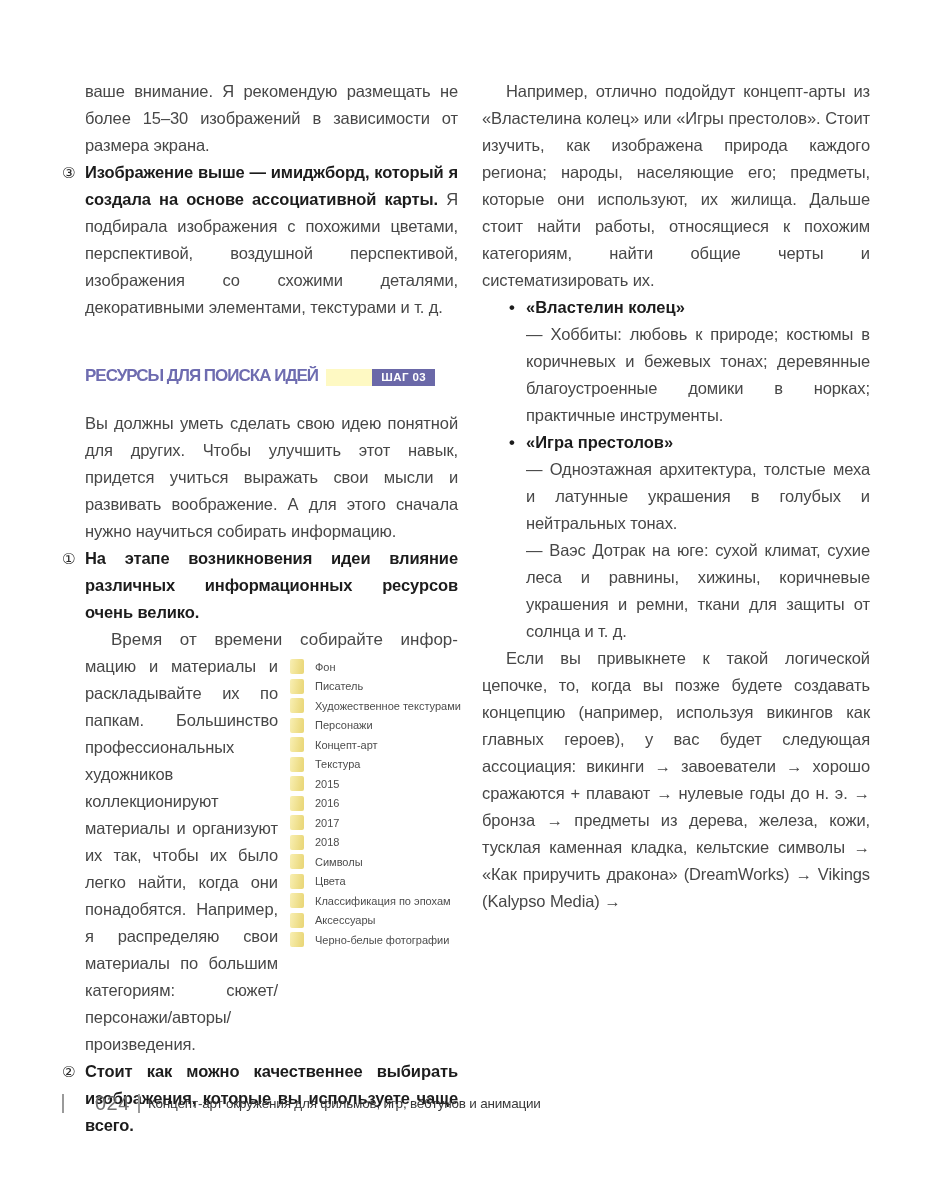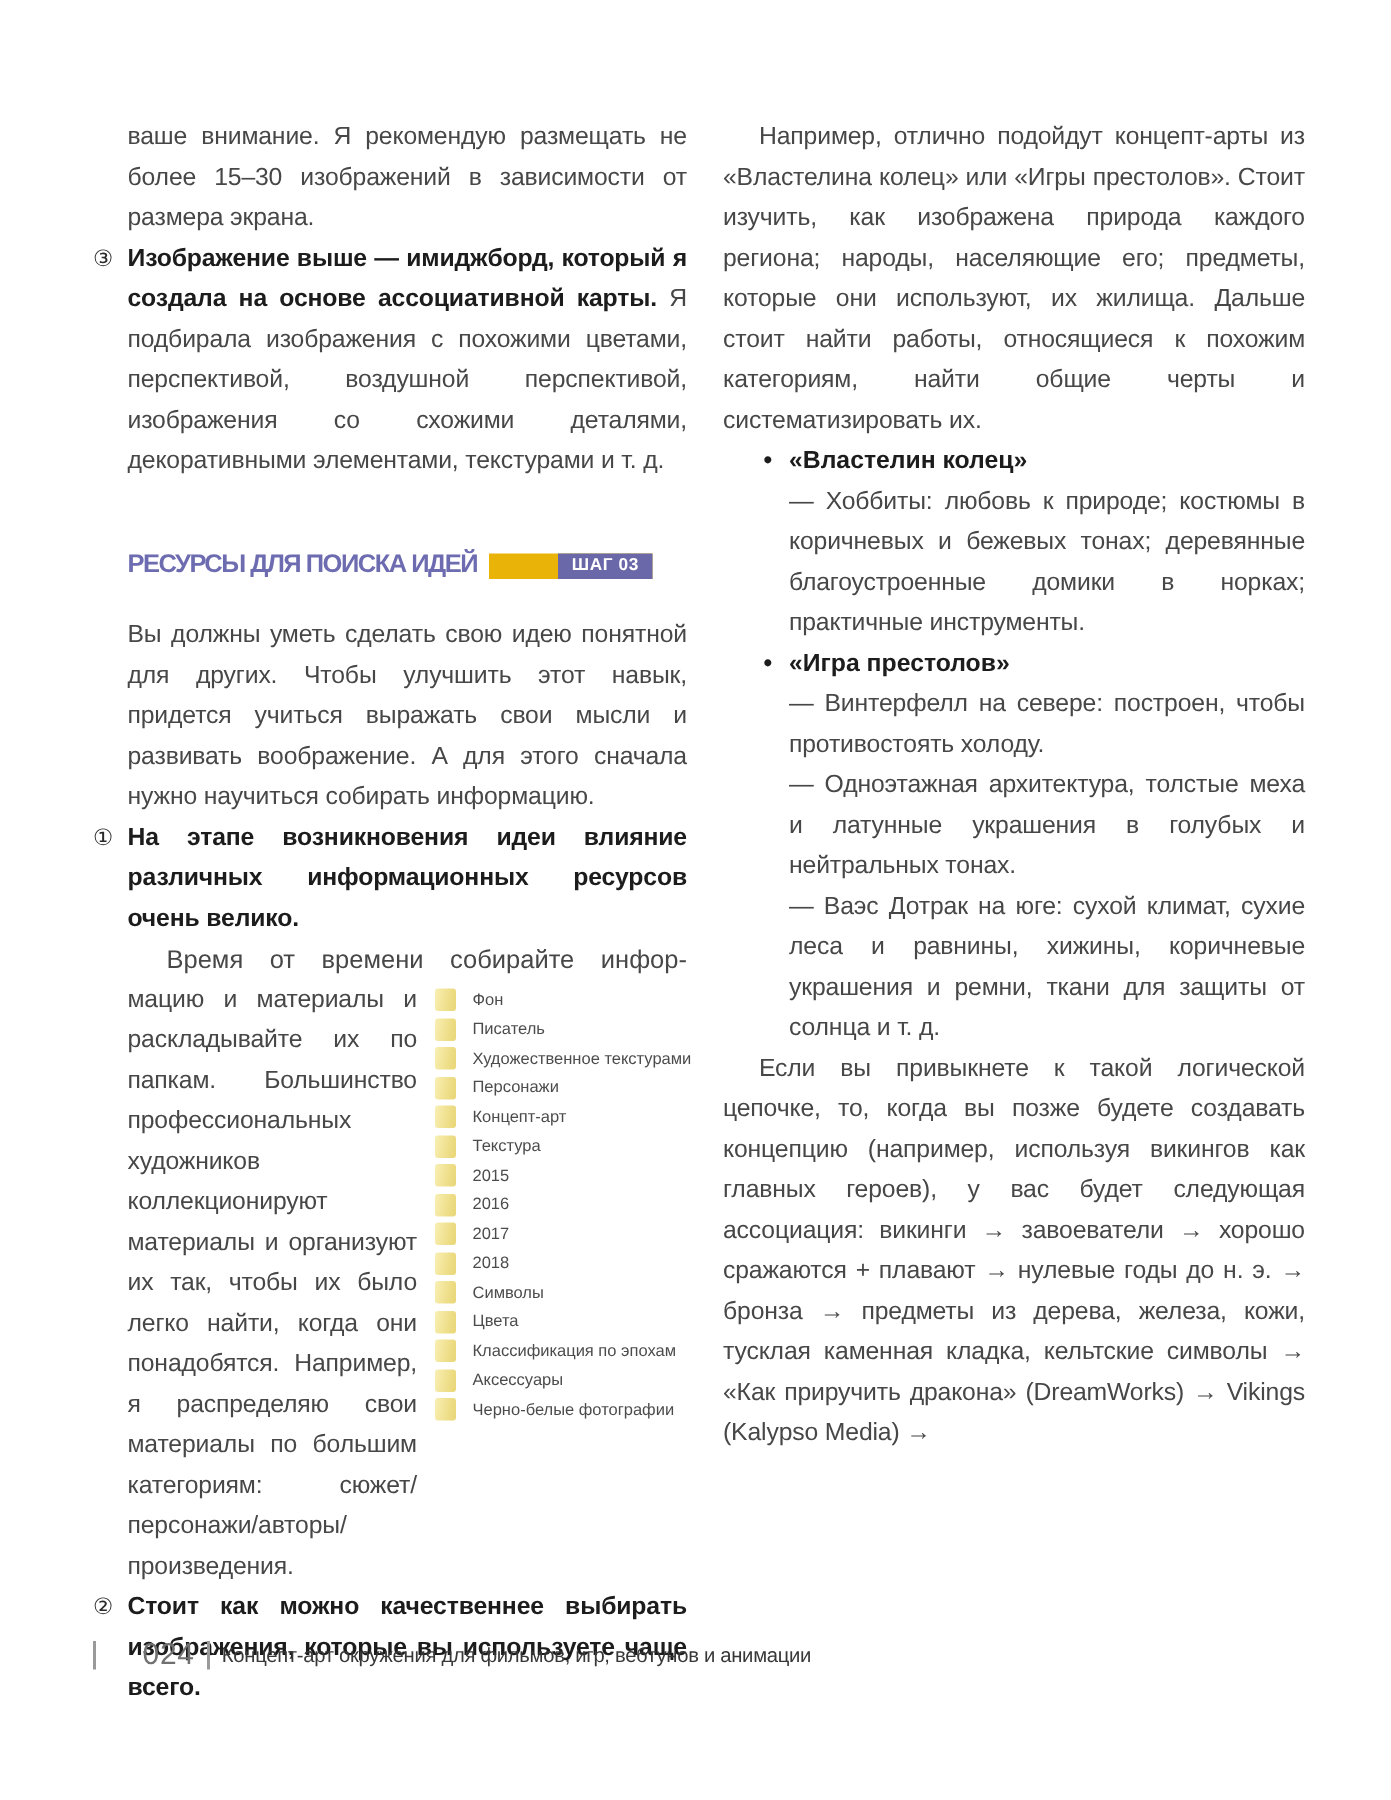--- a/index.html
+++ b/index.html
@@ -13,21 +13,21 @@
   p.body { font-size:16.5px; line-height:27px; text-align:justify; color:#474747; letter-spacing:-0.1px; }
   p.body strong, p.bold { color:#1c1c1c; }
   p.bold { font-weight:bold; }
 
   .numbered { position:relative; }
   .num { position:absolute; left:-23px; top:0; font-size:15px; color:#2a2a2a; font-weight:normal; }
 
   
   .section-header { margin:48px 0 24px; width:350px; height:17px; display:flex; align-items:flex-end; }
   .sh-title { font-size:17px; font-weight:bold; color:#6e6cb0; letter-spacing:-1px; white-space:nowrap; }
-  .sh-bar { flex:1; align-self:stretch; background:#eab308; margin-left:8px; display:flex; justify-content:flex-end; }
+  .sh-bar { flex:1; align-self:stretch; background:#fef9c3; margin-left:8px; display:flex; justify-content:flex-end; }
   .sh-step { background:#6a68a8; color:#ffffff; font-size:11.5px; font-weight:bold; padding:0 9px; line-height:17px; letter-spacing:0.4px; }
 
   
   .wrap-line1 { font-size:17px; line-height:27px; text-align:justify; text-align-last:justify; text-indent:26px; }
   .folders { float:right; width:168px; margin:4px 0 55px 12px; }
   .folder-item { display:flex; align-items:center; height:19.5px; gap:11px; }
   .folder-icon { width:14px; height:15px; flex:none; border-radius:2px;
                  background:linear-gradient(100deg,#f8efb4 0%,#f3e69c 35%,#ecdb82 75%,#e9d678 100%); }
   .folder-label { font-size:11px; color:#4c4c4c; white-space:nowrap; }
   .clear { clear:both; }
@@ -173,21 +173,20 @@
           <p class="body">— Хоббиты: любовь к природе; костюмы в коричневых и бежевых тонах; деревянные благоустроенные домики в норках; практичные инструменты.</p>
         </div>
     </div>
 
     <div>
       <p class="bullet-title">
         <span class="bullet-dot">•</span><span>«Игра престолов»</span>
       </p>
       <div class="dash-list">
 
-      <p class="body">— Винтерфелл на севере: построен, чтобы противостоять холоду.</p>
           <p class="body">— Одноэтажная архитектура, толстые меха и латунные украшения в голубых и нейтральных тонах.</p>
           <p class="body">— Ваэс Дотрак на юге: сухой климат, сухие леса и равнины, хижины, коричневые украшения и ремни, ткани для защиты от солнца и т. д.</p>
         </div>
     </div>
 
     <p class="body indent">Если вы привыкнете к такой логической цепочке, то, когда вы позже будете создавать концепцию (например, используя викингов как главных героев), у вас будет следующая ассоциация: викинги → завоеватели → хорошо сражаются + плавают → нулевые годы до н. э. → бронза → предметы из дерева, железа, кожи, тусклая каменная кладка, кельтские символы → «Как приручить дракона» (DreamWorks) → Vikings (Kalypso Media) →</p>
 
   </div>
 </div>
 

